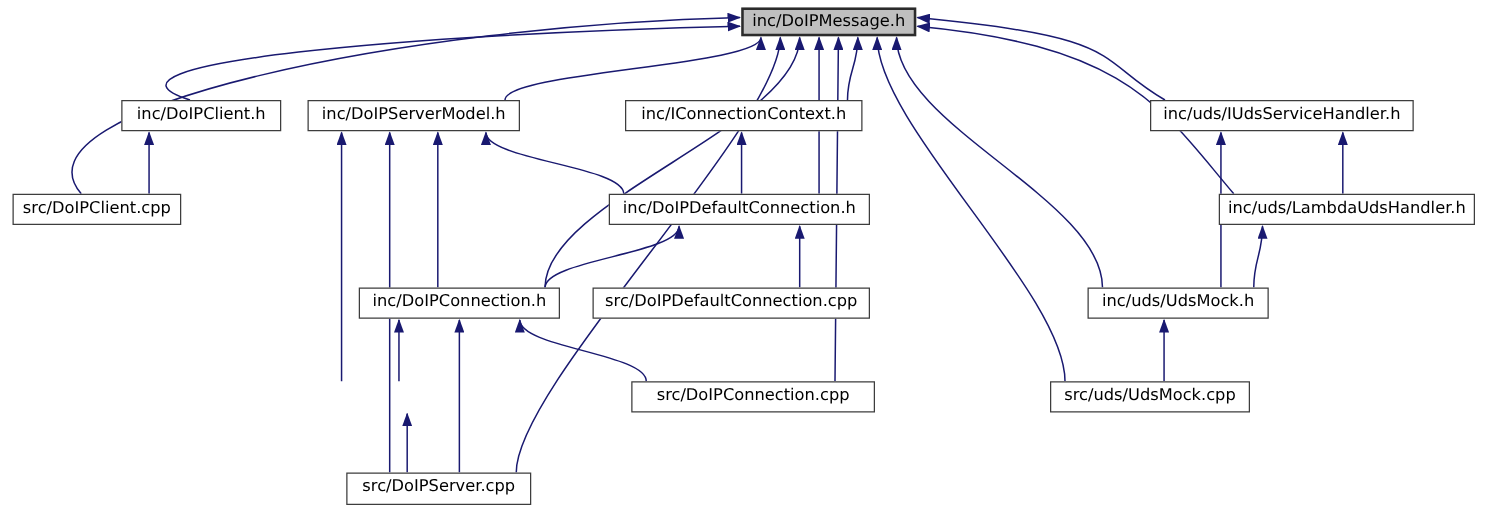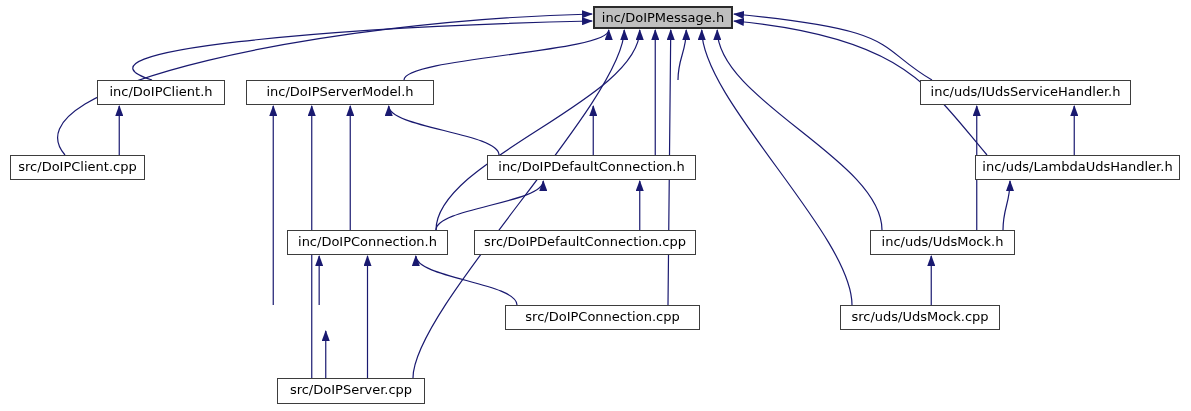--- a/index.html
+++ b/index.html
@@ -28,21 +28,21 @@
     cursor:pointer;
   }
   .node.highlight{
     background:#bfbfbf;
     border:2px solid #2b2b2b;
     line-height:19px;
   }
   
   .n-msg            {left:593px;top:6px;  width:140px;height:23px;}
   .n-client_h       {left:97px; top:80px; width:128px;height:25px;}
-  .n-servermodel_h  {left:246px;top:80px; width:188px;height:25px;}
+  .n-servermodel_h  {left:246px;top:80px; width:170px;height:25px;}
   .n-iconncontext_h {left:500px;top:80px; width:190px;height:25px;}
   .n-iudshandler_h  {left:920px;top:80px; width:211px;height:25px;}
   .n-client_cpp     {left:10px; top:155px;width:135px;height:25px;}
   .n-defaultconn_h  {left:487px;top:155px;width:209px;height:25px;}
   .n-lambdauds_h    {left:975px;top:155px;width:205px;height:25px;}
   .n-conn_h         {left:287px;top:230px;width:161px;height:25px;}
   .n-defaultconn_cpp{left:474px;top:230px;width:222px;height:25px;}
   .n-udsmock_h      {left:870px;top:230px;width:145px;height:25px;}
   .n-server_h       {left:236px;top:305px;width:129px;height:25px;}
   .n-conn_cpp       {left:505px;top:305px;width:195px;height:25px;}
@@ -87,20 +87,21 @@
         <path d="M976.75,230 C976.75,174.2 976.75,161.8 976.75,106" fill="none" stroke="#191970" stroke-width="1.2" marker-end="url(#arrow)"></path>
         <path d="M1074.25,155 C1074.25,132.95 1074.25,128.05 1074.25,106" fill="none" stroke="#191970" stroke-width="1.2" marker-end="url(#arrow)"></path>
         <path d="M1003,230 C1003,207.95 1010,203.05 1010,181" fill="none" stroke="#191970" stroke-width="1.2" marker-end="url(#arrow)"></path>
         <path d="M931.25,305 C931.25,282.95 931.25,278.05 931.25,256" fill="none" stroke="#191970" stroke-width="1.2" marker-end="url(#arrow)"></path>
       </g>
   </svg>
 
   <div class="node n-msg highlight">inc/DoIPMessage.h</div>
   <div class="node n-client_h">inc/DoIPClient.h</div>
   <div class="node n-servermodel_h">inc/DoIPServerModel.h</div>
+  <div class="node n-iconncontext_h">inc/IConnectionContext.h</div>
   <div class="node n-iudshandler_h">inc/uds/IUdsServiceHandler.h</div>
   <div class="node n-client_cpp">src/DoIPClient.cpp</div>
   <div class="node n-defaultconn_h">inc/DoIPDefaultConnection.h</div>
   <div class="node n-lambdauds_h">inc/uds/LambdaUdsHandler.h</div>
   <div class="node n-conn_h">inc/DoIPConnection.h</div>
   <div class="node n-defaultconn_cpp">src/DoIPDefaultConnection.cpp</div>
   <div class="node n-udsmock_h">inc/uds/UdsMock.h</div>
   <div class="node n-conn_cpp">src/DoIPConnection.cpp</div>
   <div class="node n-udsmock_cpp">src/uds/UdsMock.cpp</div>
   <div class="node n-server_cpp">src/DoIPServer.cpp</div>

